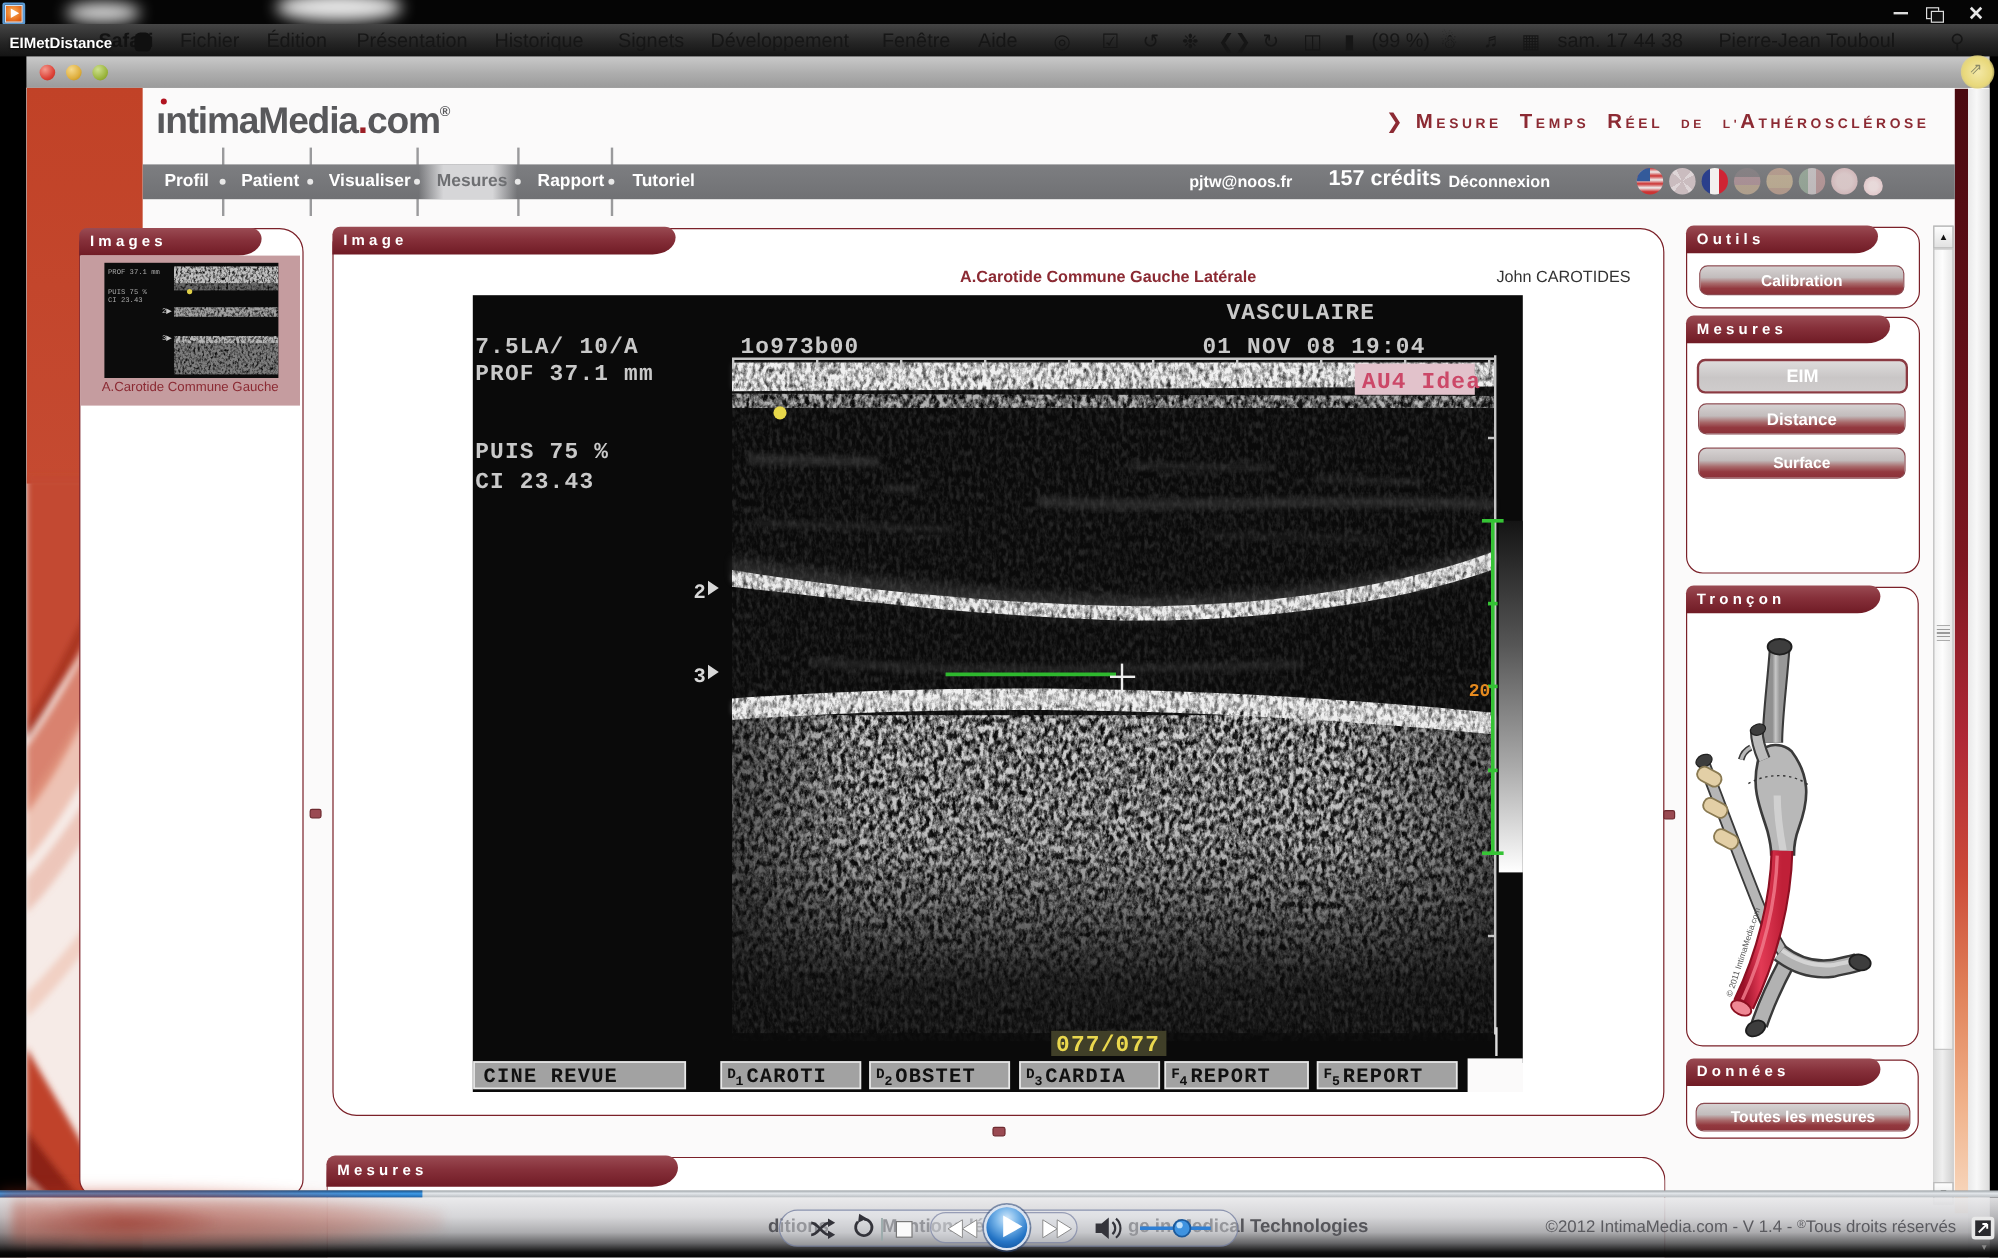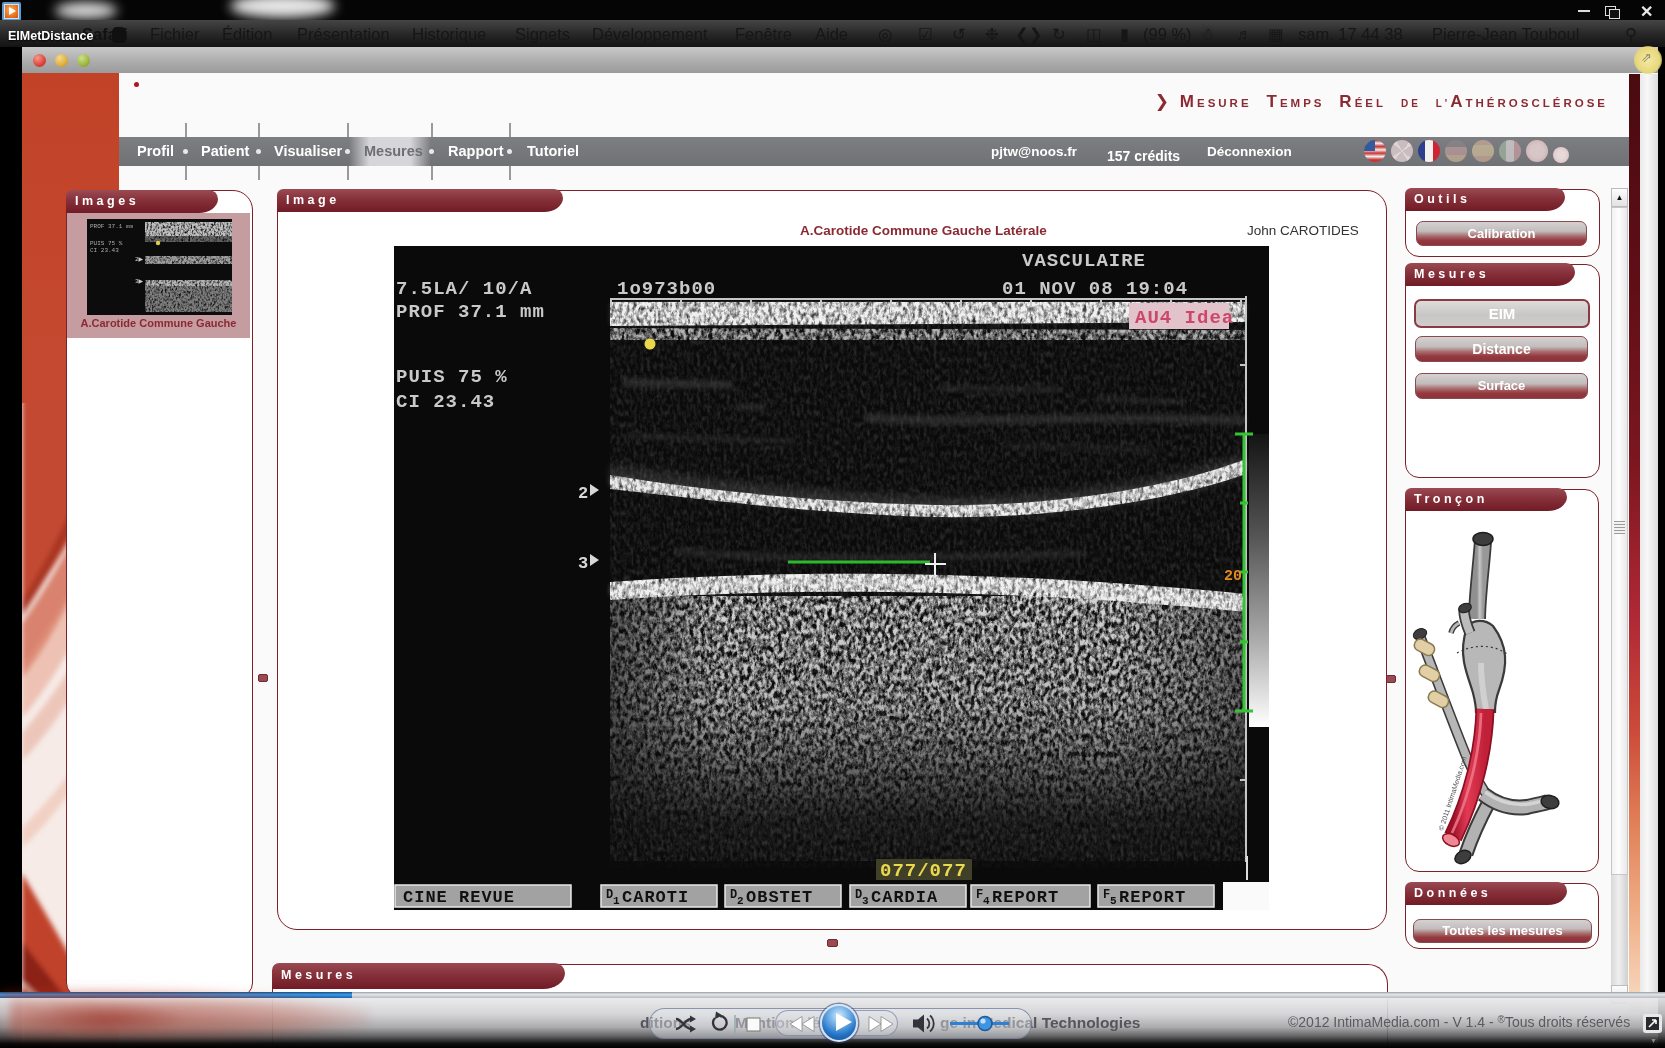--- a/index.html
+++ b/index.html
@@ -121,20 +121,21 @@
       <path d="M97,625 C65,682 30,725 0,755 L0,775 C38,740 78,678 97,643 Z" fill="#e8a88e" opacity="0.4"></path>
       <path d="M0,975 L0,800 C30,852 70,918 97,975 Z" fill="#c0432c"></path>
       <path d="M0,975 L0,868 C25,902 60,942 82,975 Z" fill="#8c2315"></path>
       <path d="M30,975 C45,942 70,932 97,956 L97,975 Z" fill="#d4633f"></path>
       <path d="M0,908 C25,932 50,956 65,975 L58,975 C42,956 18,932 0,914 Z" fill="#f6d8cc" opacity="0.7"></path>
     </g>
   </svg>
   </div>
   <div class="abs" id="redright"></div>
   <div class="abs" id="winscroll"></div>
+  <div class="abs" id="logo">ıntimaMedia<span style="color:#9c1f26;">.</span>com<span style="font-size:12px;vertical-align:14px;">®</span></div>
   <div class="abs" style="left:112px;top:9px;width:5px;height:5px;border-radius:50%;background:#b11420;"></div>
 
   <div class="abs" id="tagline"><span style="font-size:17px;">❯&nbsp;</span><span class="tg">M</span><span class="ts">ESURE</span>&nbsp;&nbsp;<span class="tg">T</span><span class="ts">EMPS</span>&nbsp;&nbsp;<span class="tg">R</span><span class="ts">ÉEL</span>&nbsp;&nbsp;<span class="ts2">DE</span>&nbsp;&nbsp;<span class="ts2">L'</span><span class="tg">A</span><span class="ts">THÉROSCLÉROSE</span></div>
 
   <div class="tick" style="left:163px;top:50px;height:57px;"></div>
   <div class="tick" style="left:236px;top:50px;height:57px;"></div>
   <div class="tick" style="left:325px;top:50px;height:57px;"></div>
   <div class="tick" style="left:409px;top:50px;height:57px;"></div>
   <div class="tick" style="left:487px;top:50px;height:57px;"></div>
   <div class="abs" id="navbar">
@@ -144,21 +145,21 @@
     <span class="nav" style="left:155px;">Visualiser</span>
     <span class="nav" style="left:245px;color:#6e6f72;">Mesures</span>
     <span class="nav" style="left:329px;">Rapport</span>
     <span class="nav" style="left:408px;text-align:center;">Tutoriel</span>
     <div class="ndot" style="left:64px;"></div>
     <div class="ndot" style="left:137px;"></div>
     <div class="ndot" style="left:226px;"></div>
     <div class="ndot" style="left:310px;"></div>
     <div class="ndot" style="left:388px;"></div>
     <span class="nav" style="left:872px;font-size:13.5px;top:7px;">pjtw@noos.fr</span>
-    <span class="nav" style="left:988px;font-size:14px;top:11px;">157 crédits</span>
+    <span class="nav" style="left:988px;font-size:18px;top:1px;">157 crédits</span>
     <span class="nav" style="left:1088px;font-size:13.5px;top:7px;">Déconnexion</span>
 
     <div class="flag" style="left:1245px;background:linear-gradient(180deg,#c33 0%,#eee 15%,#c33 30%,#eee 45%,#c33 60%,#eee 75%,#c33 90%);"></div>
     <div class="flag" style="left:1245px;width:11px;height:11px;border-radius:11px 0 0 0;background:#335a9a;"></div>
     <div class="flag" style="left:1272px;background:conic-gradient(#cabcbf 0 11%,#ded5d7 11% 17%,#cabcbf 17% 36%,#ded5d7 36% 42%,#cabcbf 42% 61%,#ded5d7 61% 67%,#cabcbf 67% 86%,#ded5d7 86% 92%,#cabcbf 92%);"></div>
     <div class="flag" style="left:1299px;background:linear-gradient(90deg,#2b3f8c 33%,#f3f0ee 33%,#f3f0ee 66%,#cf2433 66%);"></div>
     <div class="flag" style="left:1326px;background:linear-gradient(180deg,#8f8588 33%,#c9a0a6 33%,#c9a0a6 66%,#d8bc9c 66%);opacity:.6;"></div>
     <div class="flag" style="left:1353px;background:linear-gradient(180deg,#d8b098 25%,#e3c9a0 25%,#e3c9a0 75%,#d8b098 75%);opacity:.6;"></div>
     <div class="flag" style="left:1380px;background:linear-gradient(90deg,#a8c0a8 33%,#f0e8e8 33%,#f0e8e8 66%,#d8a8a8 66%);opacity:.6;"></div>
     <div class="flag" style="left:1407px;background:radial-gradient(circle,#f0dada 40%,#dfb6ba);opacity:.8;"></div>
@@ -183,21 +184,21 @@
       <rect x="58" y="3" width="87" height="14" filter="url(#tnz)" opacity="0.8"></rect>
       <rect x="58" y="17" width="87" height="6" filter="url(#tnz)" opacity="0.4"></rect>
       <circle cx="71" cy="24" r="2.2" fill="#e0d048"></circle>
       <text x="48" y="42" fill="#ccc" font-size="6" font-family="Liberation Mono">2▶</text>
       <rect x="58" y="37" width="87" height="8" filter="url(#tnz)" opacity="0.65"></rect>
       <text x="48" y="64" fill="#ccc" font-size="6" font-family="Liberation Mono">3▶</text>
       <rect x="58" y="61" width="87" height="6" filter="url(#tnz)" opacity="0.75"></rect>
       <rect x="58" y="67" width="87" height="26" filter="url(#tnz)" opacity="0.5"></rect>
     </svg>
   </div>
-  <div class="abs" style="left:45px;top:244px;width:183px;text-align:center;color:#8b2a33;font-weight:bold;font-size:11px;">A.Carotide Commune Gauche</div>
+  <div class="abs" style="left:45px;top:244px;width:183px;text-align:center;color:#8b2a33;font-weight:normal;font-size:11px;">A.Carotide Commune Gauche</div>
 
   <div class="panel" style="left:255px;top:117px;width:1108px;height:738px;border-radius:14px 20px 20px 20px;"></div>
   <div class="tab" style="left:255px;top:116px;width:286px;">Image</div>
   <div class="abs" style="left:778px;top:150px;color:#8b2a33;font-weight:bold;font-size:13.5px;">A.Carotide Commune Gauche Latérale</div>
   <div class="abs" style="left:1225px;top:150px;color:#333;font-size:13.5px;">John CAROTIDES</div>
   <div class="abs" id="uswrap" style="left:372px;top:173px;width:875px;height:664px;background:#0a0a0a;">
   <svg width="875" height="664" viewBox="0 0 875 664" xmlns="http://www.w3.org/2000/svg" font-family="Liberation Mono" font-weight="bold">
     <defs>
       <filter id="spB" x="-5%" y="-5%" width="110%" height="110%">
         <feTurbulence type="fractalNoise" baseFrequency="0.28 0.18" numOctaves="4" seed="5" result="n"></feTurbulence>

